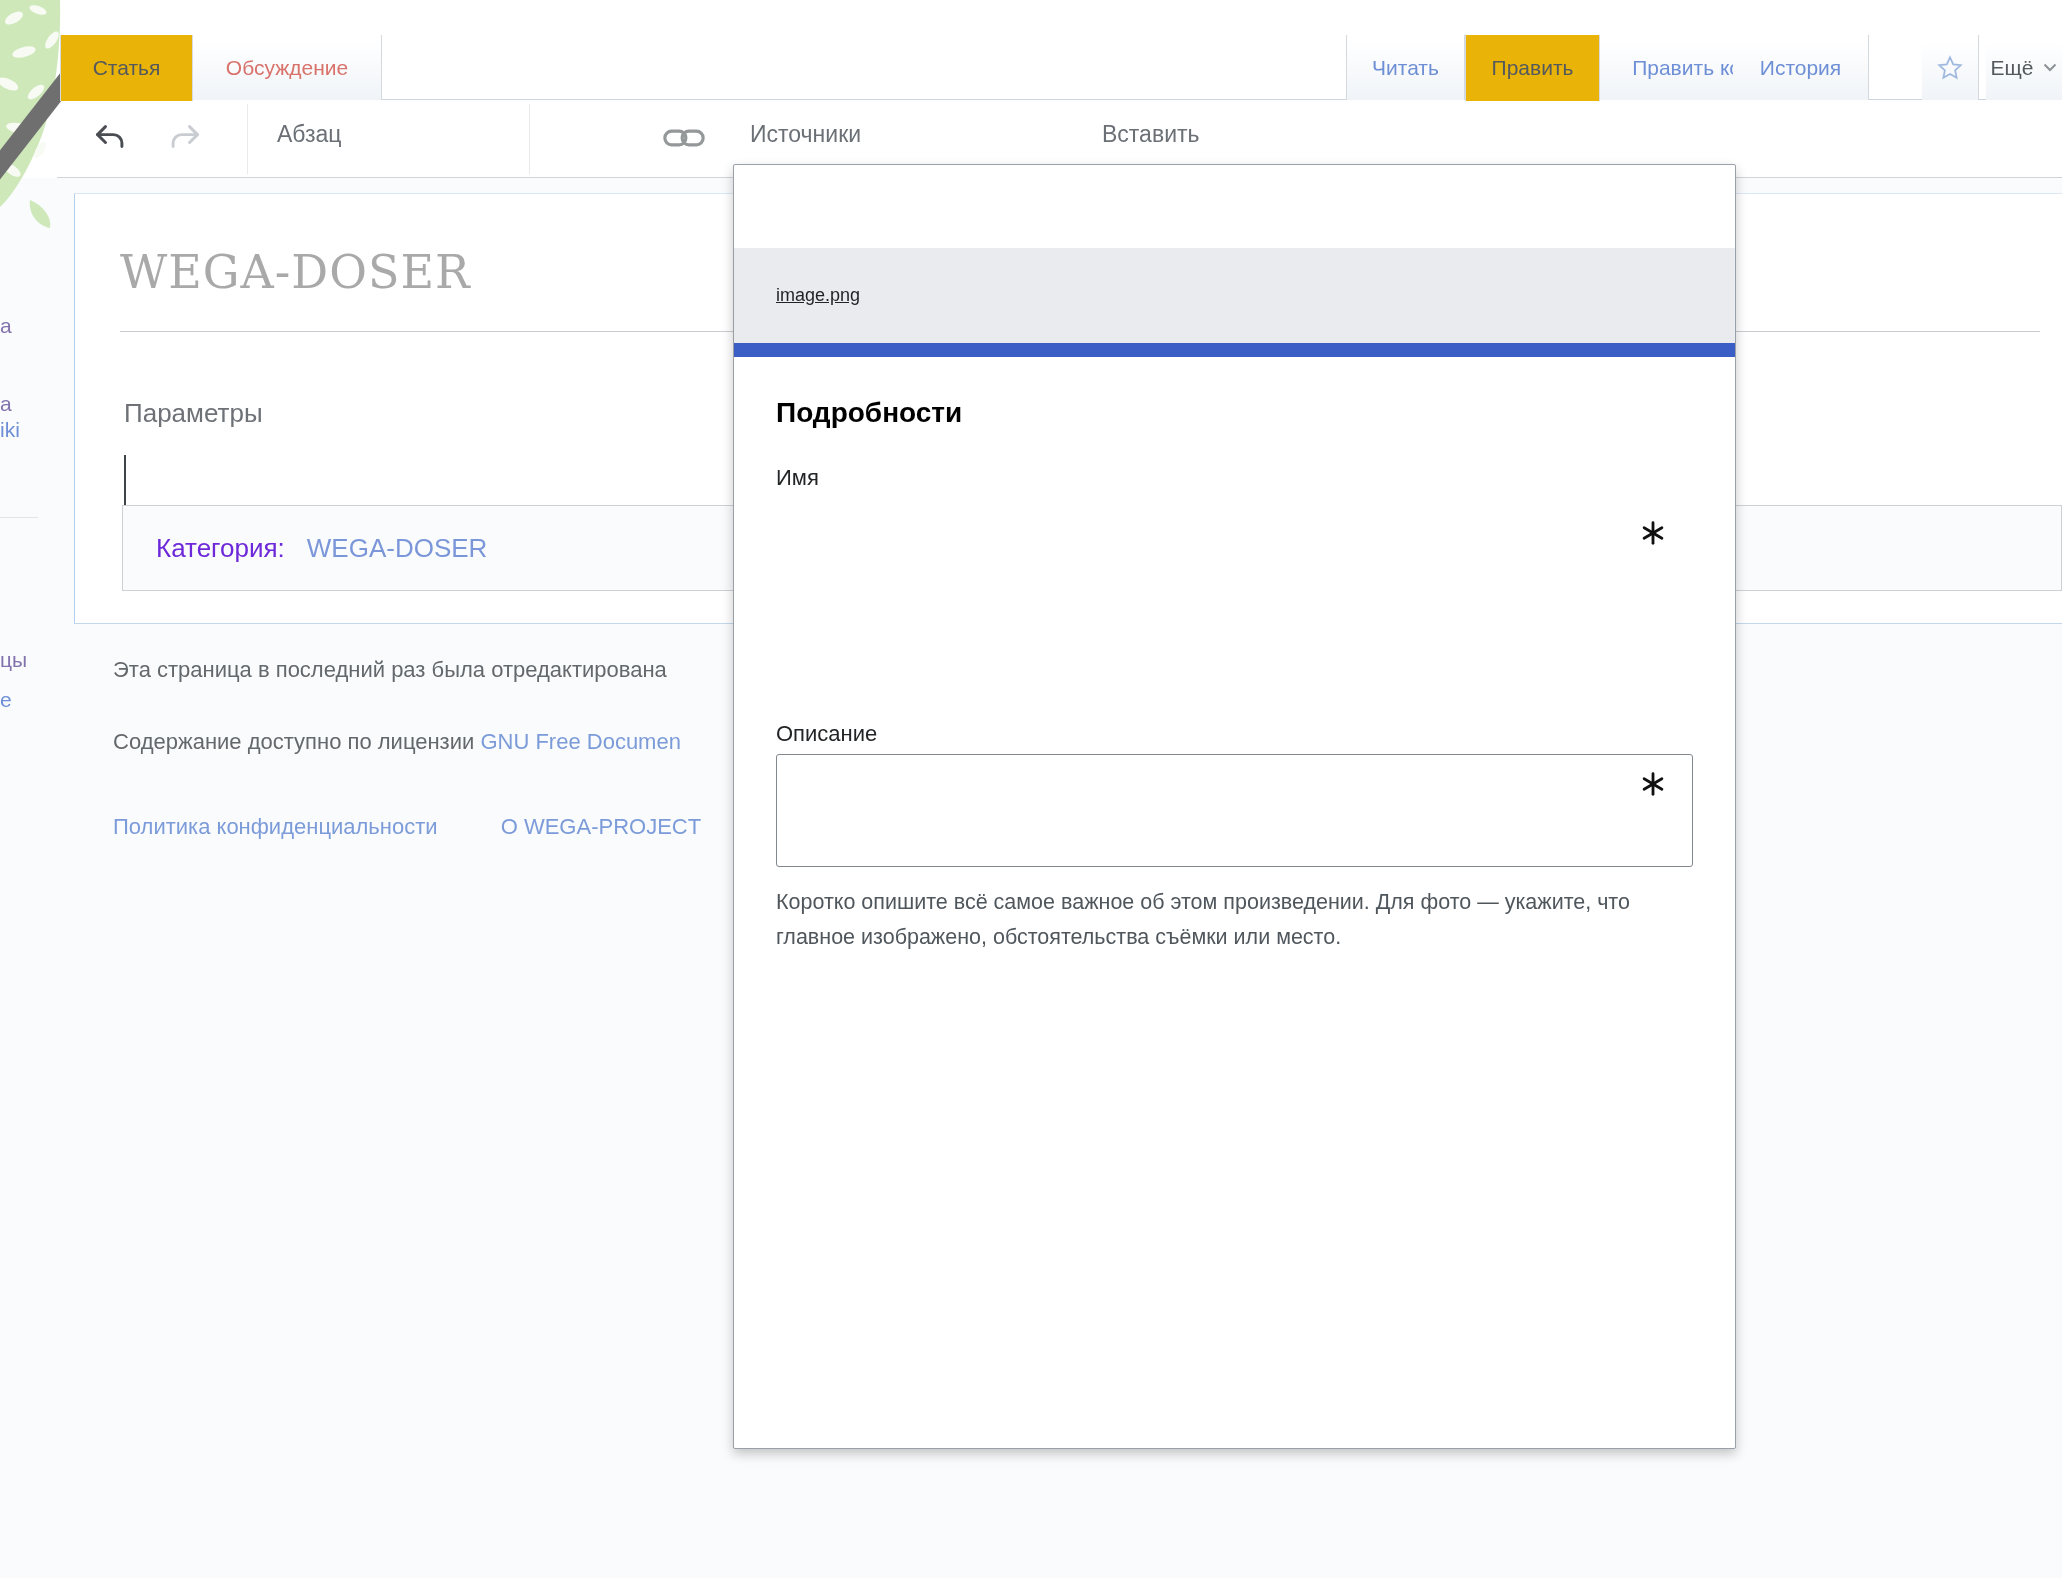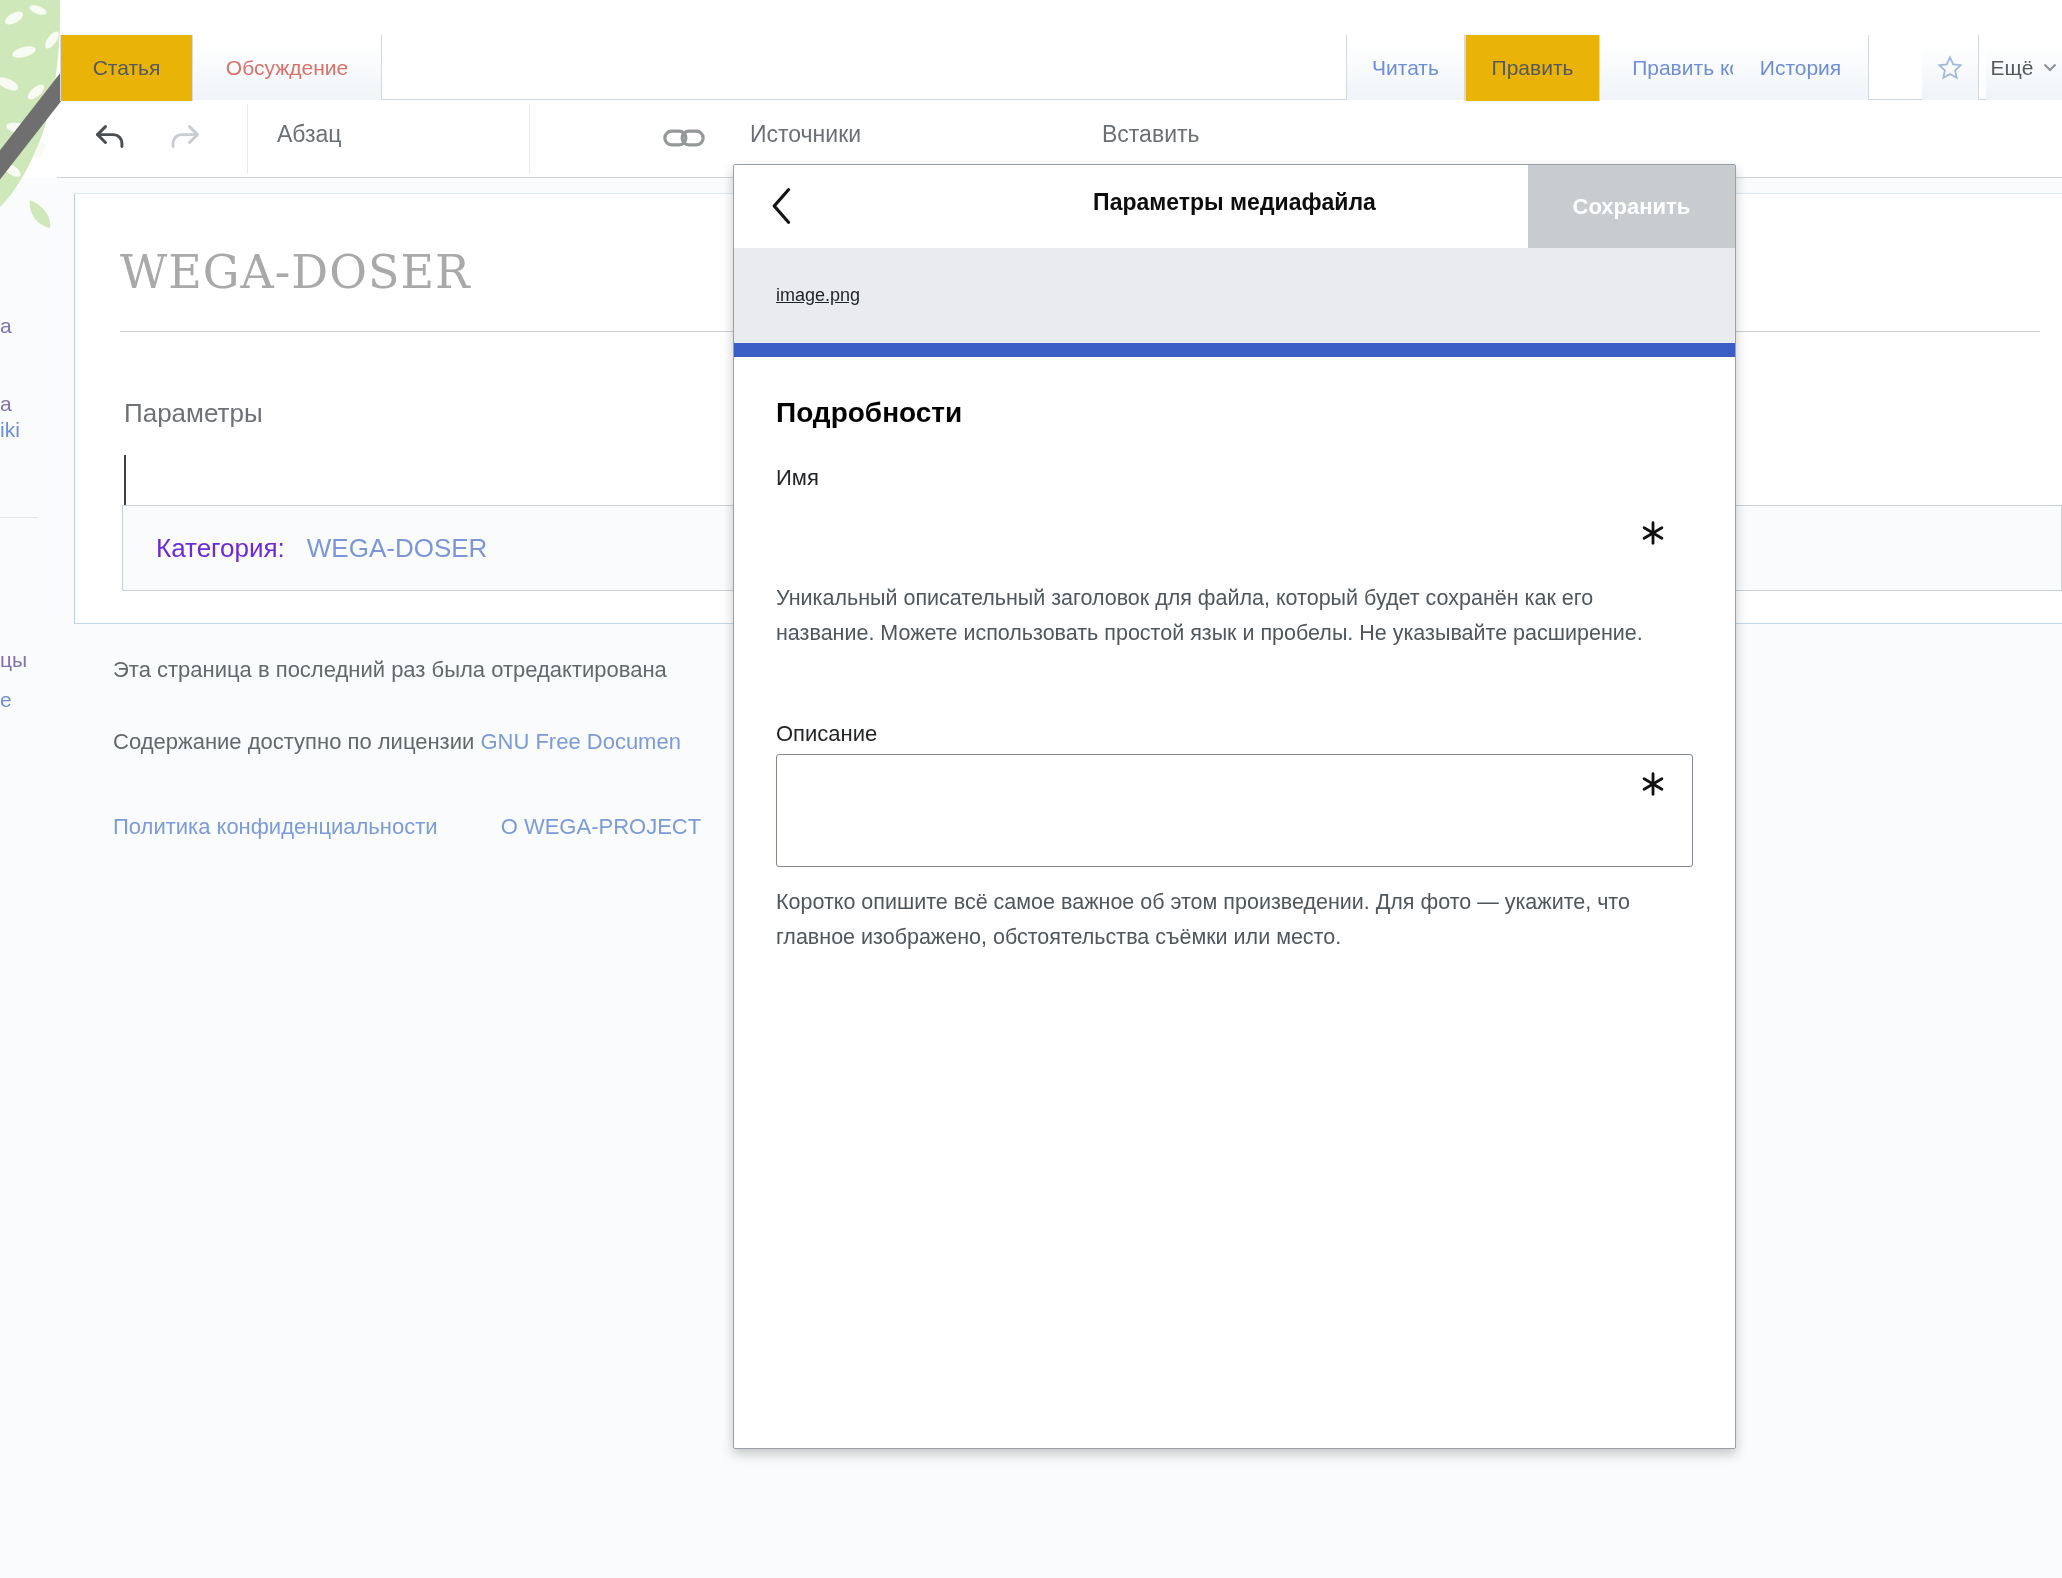--- a/index.html
+++ b/index.html
@@ -251,48 +251,38 @@
 <div class="abs foot" style="left:113px;top:729px;">
   <span>Содержание доступно по лицензии </span><span class="flink">GNU Free Documen</span>
 </div>
 <div class="abs foot" style="left:113px;top:814px;">
   <span class="flink">Политика конфиденциальности</span>
   <span class="flink" style="margin-left:57px;">О WEGA-PROJECT</span>
 </div>
 
 <div class="abs dialog">
 
-  <div class="dlg-header">
-    <span class="dlg-back">
-      <svg width="22" height="38" viewBox="0 0 16 28" fill="none" stroke="#151515" stroke-width="2.4" stroke-linecap="round" stroke-linejoin="round">
-        <path d="M13.5 2 L3 14 L13.5 26"></path>
-      </svg>
-    </span>
-    <div class="dlg-title">Параметры медиафайла</div>
-    <div class="dlg-save">Сохранить</div>
-  </div>
 
   <div class="dlg-filebar">
     <span class="dlg-filename">image.png</span>
   </div>
   <div class="dlg-progress"></div>
 
   <div class="dlg-section">Подробности</div>
 
   <label class="fld-label" style="top:300px;">Имя</label>
   <span class="req-star" style="left:906px;top:355px;">
     <svg width="26" height="26" viewBox="0 0 24 24">
         <g stroke="#111" stroke-width="2.6" stroke-linecap="round">
       <line x1="12" y1="2.5" x2="12" y2="21.5"></line>
           <line x1="3.8" y1="7.2" x2="20.2" y2="16.8"></line>
           <line x1="20.2" y1="7.2" x2="3.8" y2="16.8"></line>
     </g>
       </svg>
   </span>
-  <div class="help" style="top:416px;width:900px;">Уникальный описательный заголовок для файла, который будет сохранён как его название. Можете использовать простой язык и пробелы. Не указывайте расширение.</div>
 
   <label class="fld-label" style="top:556px;">Описание</label>
   <textarea class="fld-input" style="top: 589px; height: 113px; resize: none; padding-top: 10px;"></textarea>
   <span class="req-star" style="left:906px;top:606px;">
     <svg width="26" height="26" viewBox="0 0 24 24">
         <g stroke="#111" stroke-width="2.6" stroke-linecap="round">
       <line x1="12" y1="2.5" x2="12" y2="21.5"></line>
           <line x1="3.8" y1="7.2" x2="20.2" y2="16.8"></line>
           <line x1="20.2" y1="7.2" x2="3.8" y2="16.8"></line>
     </g>

